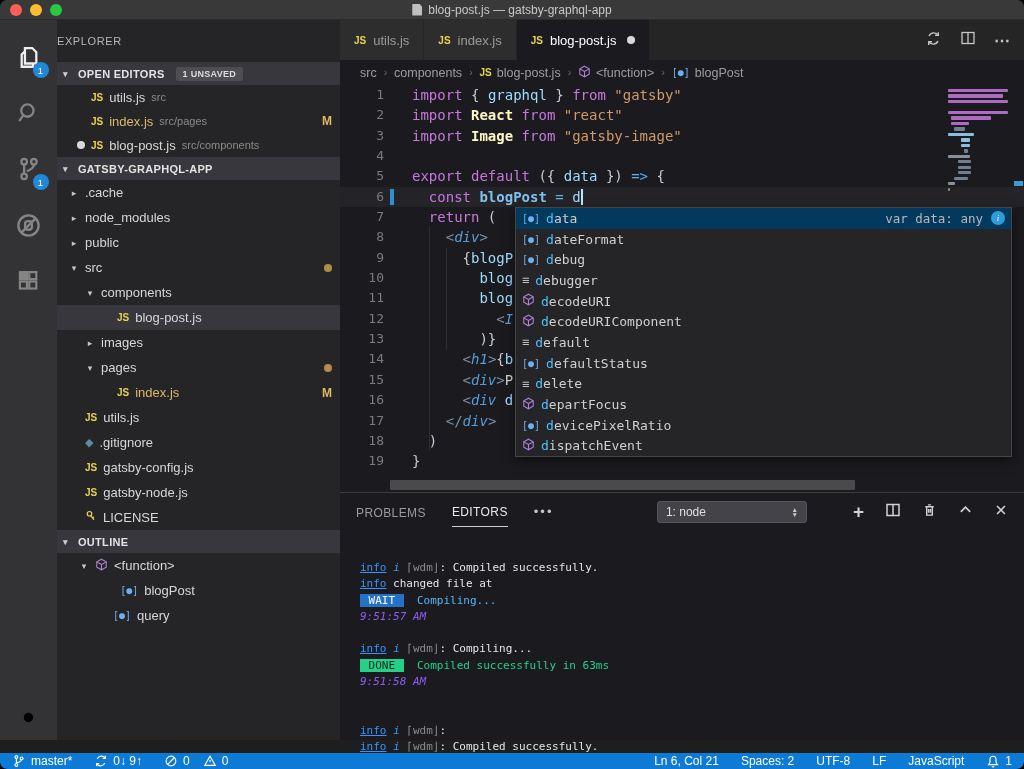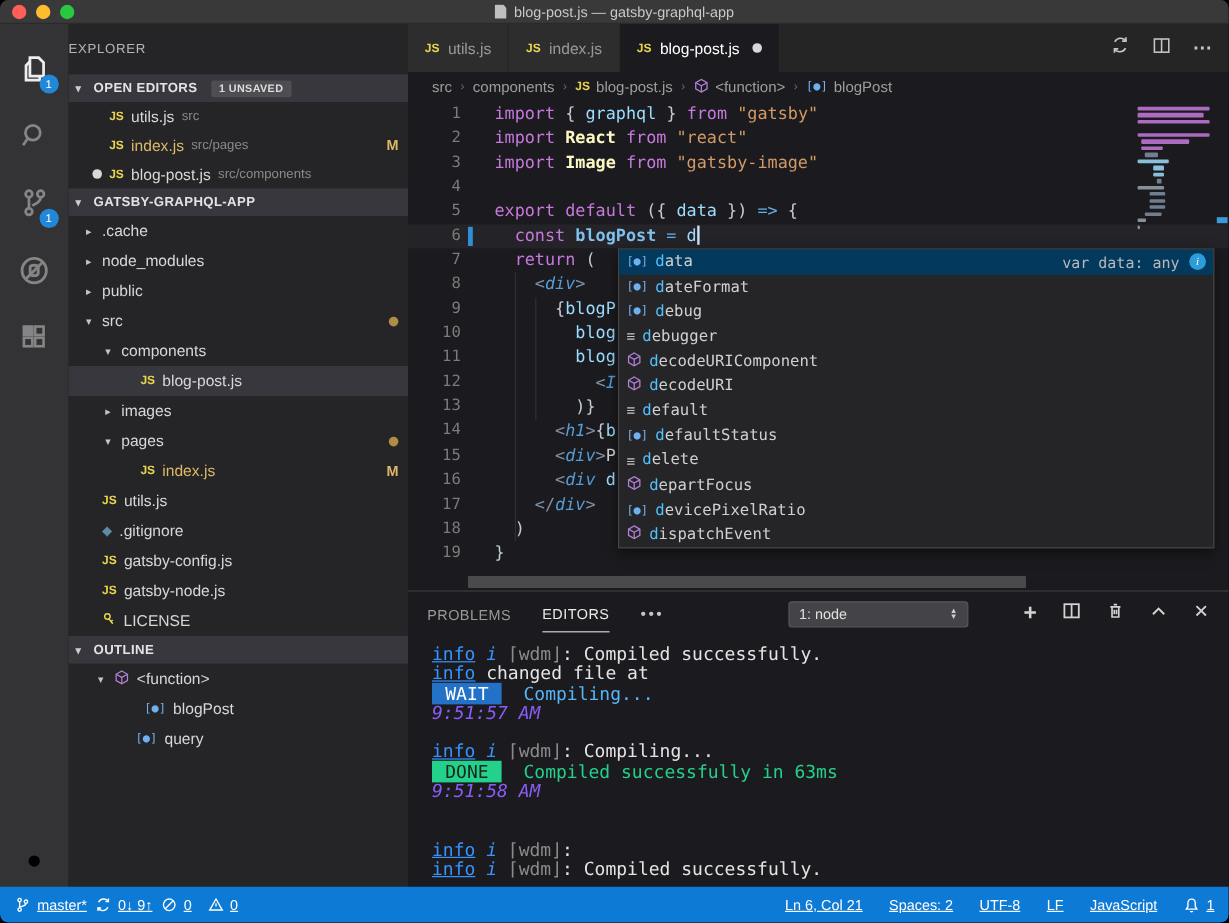--- a/index.html
+++ b/index.html
@@ -90,33 +90,33 @@
   
   .panel { height:248px; flex:none; border-top:1px solid #3c3c3c; background:#1b1b1f; display:flex; flex-direction:column; }
   .panel-hdr { height:37px; display:flex; align-items:center; padding:0 16px; gap:26px; flex:none; }
   .ptab { font-size:12px; letter-spacing:.4px; color:#9a9a9a; padding:9px 0 7px; cursor:pointer; }
   .ptab.active { color:#e9e9e9; border-bottom:1.5px solid #cfcfcf; }
   .pmore { color:#c5c5c5; letter-spacing:2px; font-size:13px; }
   .pselect { margin-left:auto; width:150px; height:22px; background:#434348; border:1px solid #565660; border-radius:3px; color:#e0e0e0; font-size:12px; display:flex; align-items:center; padding:0 8px; gap:6px; }
   .updown { margin-left:auto; display:flex; flex-direction:column; font-size:6.5px; line-height:5px; color:#cdcdcd; }
   .picons { display:flex; align-items:center; gap:21px; margin-left:20px; color:#d2d2d2; }
   .picons svg { stroke:#d2d2d2; fill:none; stroke-width:1.5; }
-  .term { flex:1; padding:7px 0 0 20px; font-family:"DejaVu Sans Mono",monospace; font-size:15px; line-height:16.3px; white-space:pre; }
+  .term { flex:1; padding:7px 0 0 20px; font-family:"DejaVu Sans Mono",monospace; font-size:11px; line-height:16.3px; white-space:pre;margin-top:23px; }
   .t-inf { color:#3794ff; text-decoration:underline; }
   .t-ii { color:#3794ff; font-style:italic; }
   .t-dim { color:#8a8a8a; }
   .t-w { color:#e4e4e4; }
   .t-time { color:#8b5cf6;font-style:italic; }
   .t-blue { color:#56b6f8; }
   .t-grn { color:#23d18b; }
   .t-wait { background:#2472c8; color:#fff; padding:0 2px; }
   .t-done { background:#23d18b; color:#15261d; padding:0 2px; }
 
   
-  .statusbar { position:absolute; left:0; right:0; bottom:0; height:30px; background:#0d7ad6; color:#fff; display:flex; align-items:center; font-size:12px; padding:0 12px; gap:7px; border-radius:0 0 7px 7px;text-decoration:underline; }
+  .statusbar { position:absolute; left:0; right:0; bottom:0; height:16px; background:#0d7ad6; color:#fff; display:flex; align-items:center; font-size:12px; padding:0 12px; gap:22px; border-radius:0 0 7px 7px; }
   .sb-item { display:flex; align-items:center; gap:5px; cursor:pointer; white-space:nowrap; }
   .sb-right { margin-left:auto; display:flex; align-items:center; gap:22px; }
   .statusbar svg { stroke:#fff; fill:none; stroke-width:1.3; }
 </style>
 </head>
 <body>
 
 <div class="window">
 
   <div class="titlebar">
@@ -428,28 +428,28 @@
             </div>
             <div class="sg-row">
               <span class="ic-kw">≡</span>
               <span><span class="sg-pre">d</span><span>ebugger</span></span>
             </div>
             <div class="sg-row">
               <span class="ic-fn"><svg width="13" height="13" viewBox="0 0 16 16">
                   <polygon points="8,1.5 13.8,4.8 13.8,11.2 8,14.5 2.2,11.2 2.2,4.8"></polygon>
                   <path d="M8 8 L8 14.5 M8 8 L2.2 4.8 M8 8 L13.8 4.8"></path>
                 </svg></span>
-              <span><span class="sg-pre">d</span><span>ecodeURIComponent</span></span>
+              <span><span class="sg-pre">d</span><span>ecodeURI</span></span>
             </div>
             <div class="sg-row">
               <span class="ic-fn"><svg width="13" height="13" viewBox="0 0 16 16">
                   <polygon points="8,1.5 13.8,4.8 13.8,11.2 8,14.5 2.2,11.2 2.2,4.8"></polygon>
                   <path d="M8 8 L8 14.5 M8 8 L2.2 4.8 M8 8 L13.8 4.8"></path>
                 </svg></span>
-              <span><span class="sg-pre">d</span><span>ecodeURI</span></span>
+              <span><span class="sg-pre">d</span><span>ecodeURIComponent</span></span>
             </div>
             <div class="sg-row">
               <span class="ic-kw">≡</span>
               <span><span class="sg-pre">d</span><span>efault</span></span>
             </div>
             <div class="sg-row">
               <span class="ic-var">[●]</span>
               <span><span class="sg-pre">d</span><span>efaultStatus</span></span>
             </div>
             <div class="sg-row">

